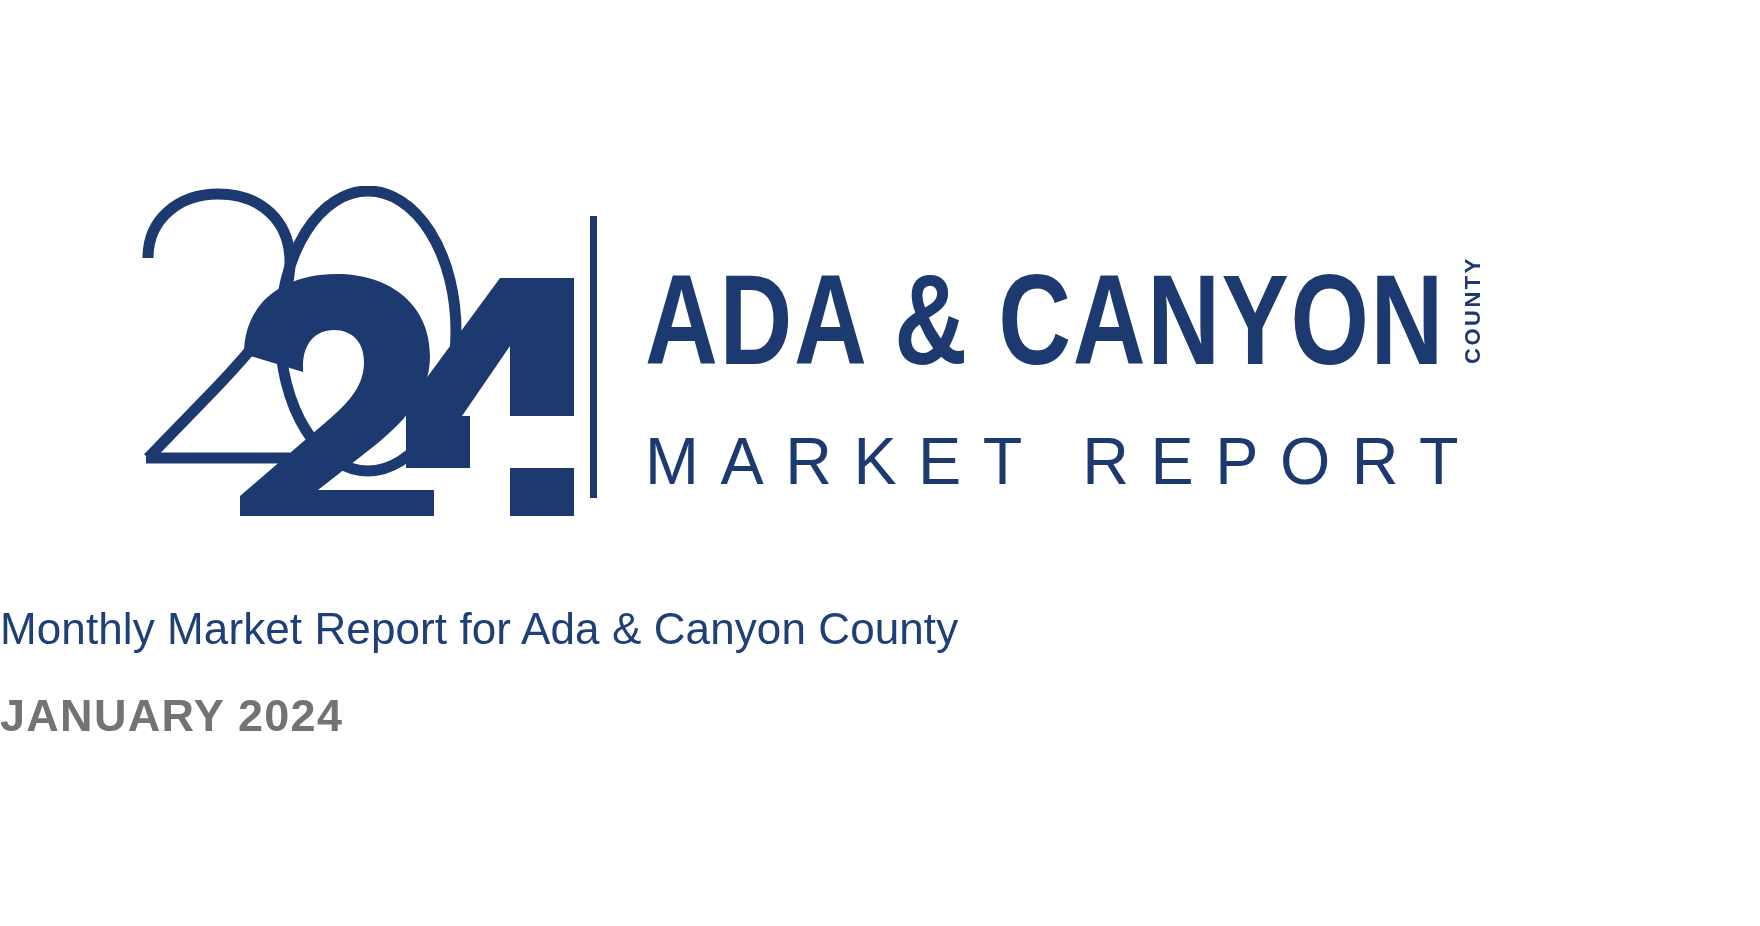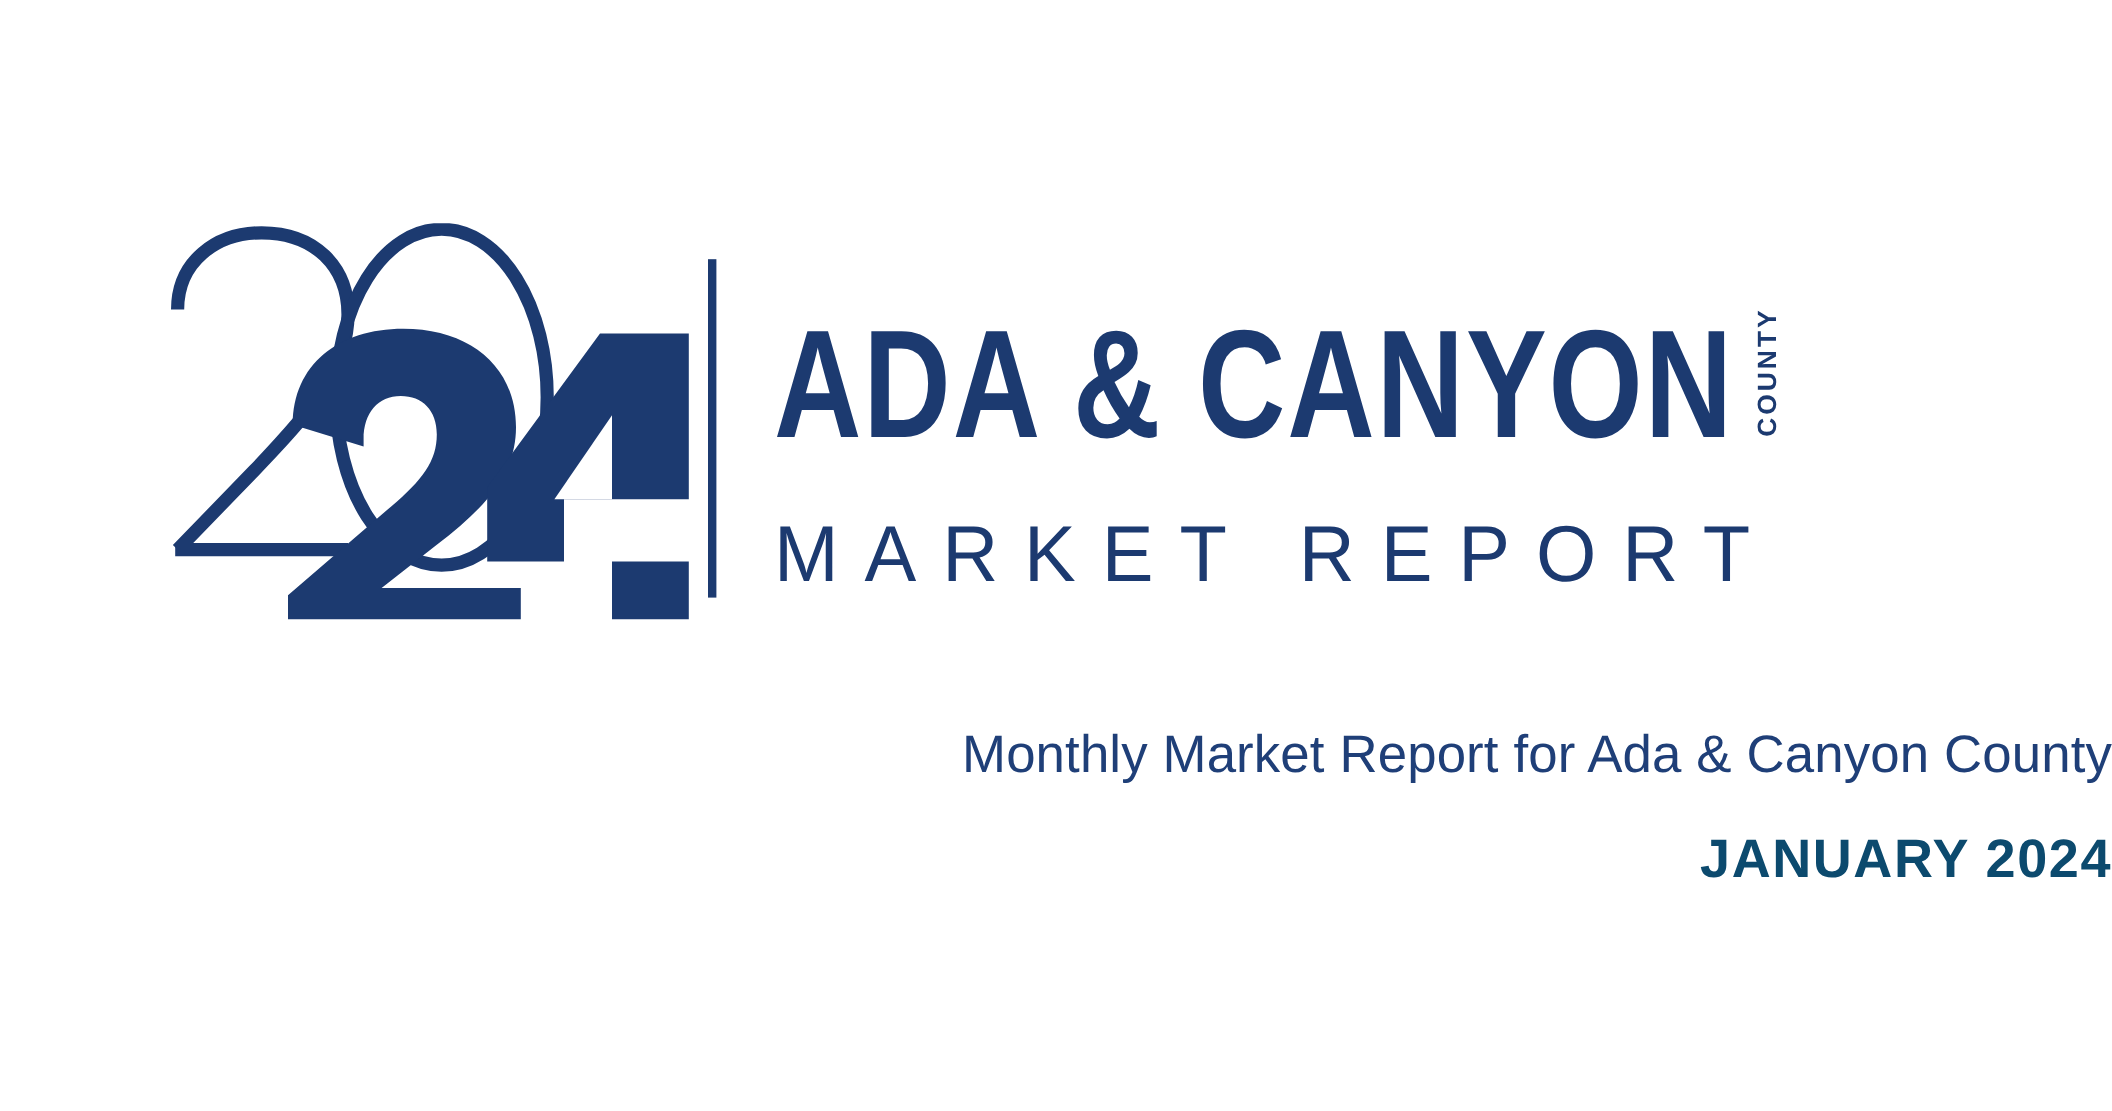--- a/index.html
+++ b/index.html
@@ -35,41 +35,40 @@
     width: 1460px;
     height: 330px;
   }
 
   
   .subtitle-block {
     position: absolute;
     left: 0;
     top: 604px;
     width: 1760px;
-    text-align: right;
+    text-align: left;
   }
   .subtitle-line {
     font-family: "Liberation Sans", sans-serif;
     font-size: 44px;
     font-weight: 400;
     letter-spacing: 0.1px;
     color: #1f3f78;
     line-height: 1.12;
     white-space: nowrap;
   }
   .date-line {
     margin-top: 38px;
     font-family: "Liberation Sans", sans-serif;
     font-size: 45px;
     font-weight: 700;
     letter-spacing: 1.3px;
-    color: #0c4a6e;
+    color: #737373;
     line-height: 1.1;
     white-space: nowrap;
-    padding-left: 36px;
   }
 </style>
 </head>
 <body>
 
 <div class="page">
 
   <div class="logo-lockup">
     <svg class="logo-svg" viewBox="0 0 1460 330" xmlns="http://www.w3.org/2000/svg">
 

